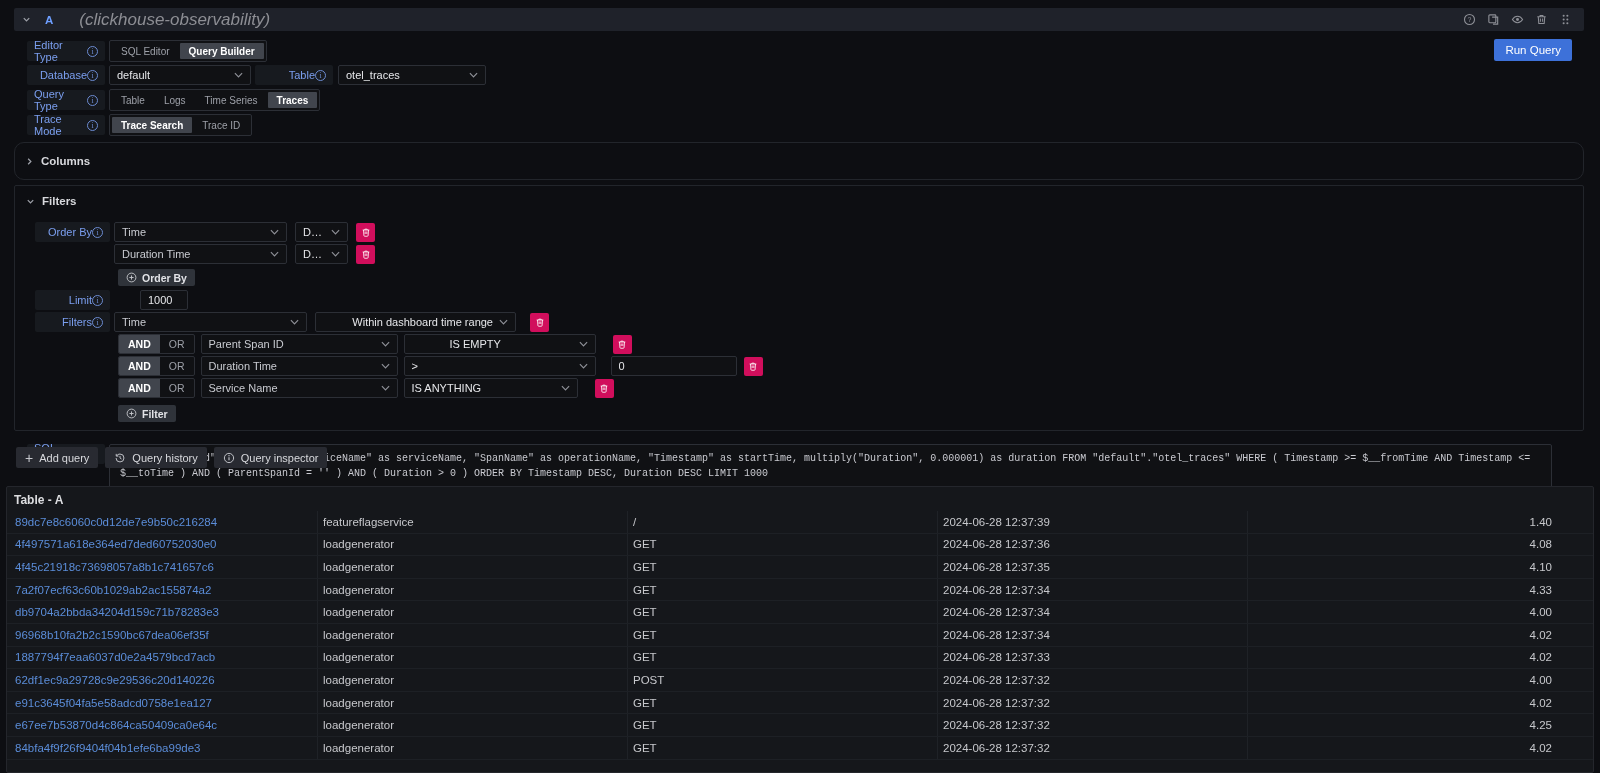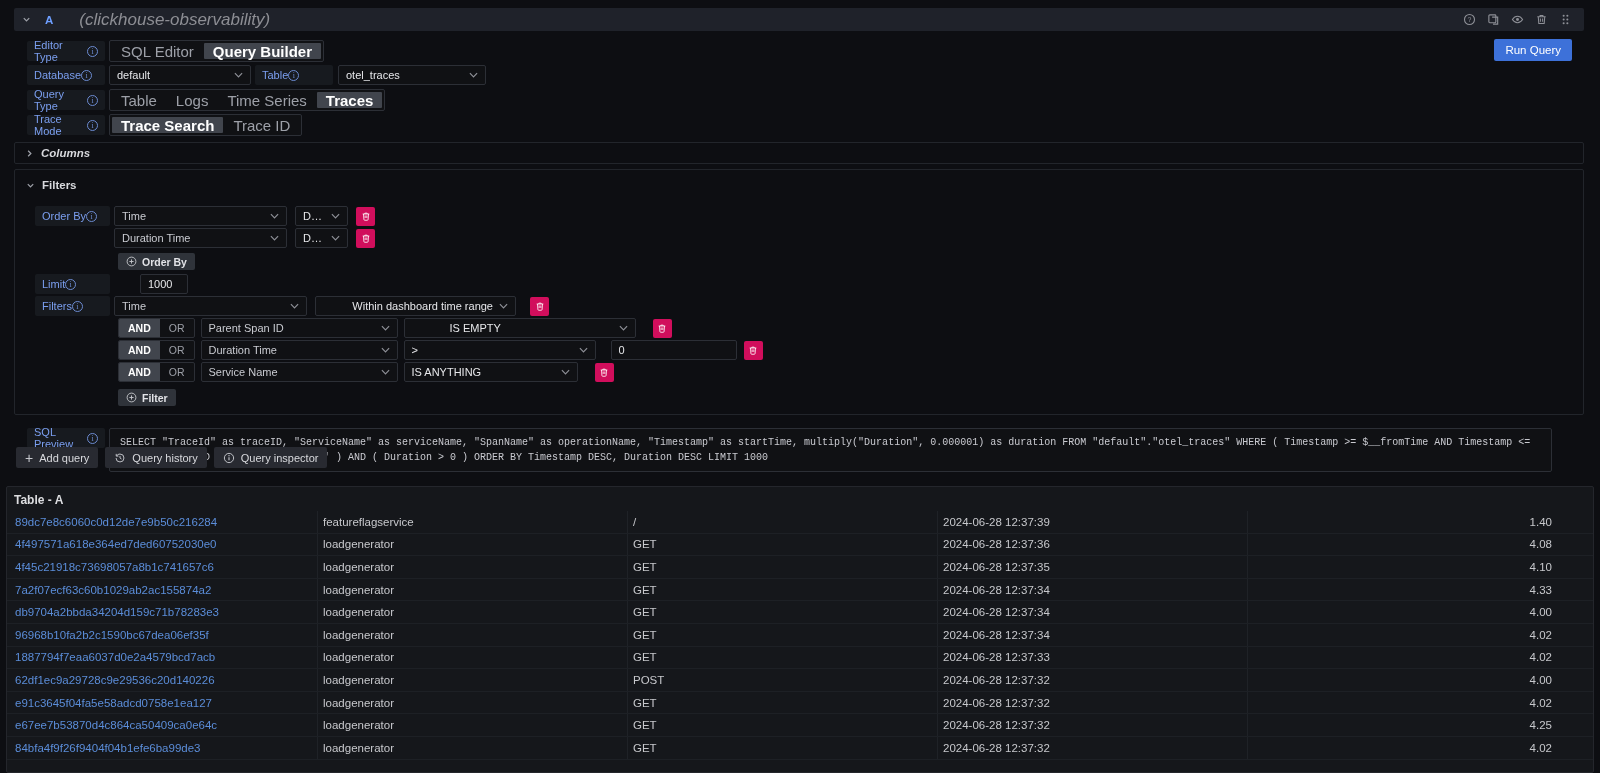--- a/index.html
+++ b/index.html
@@ -28,36 +28,36 @@
     position:absolute; right:12px; top:31px; height:22px;
     background:#3d71d9; color:#ffffff; border:none; border-radius:2px;
     font-family:inherit; font-size:11.5px; font-weight:500; padding:0 11px; cursor:pointer;
   }
 
   .erow { display:flex; align-items:center; margin-left:13px; }
   .mt1{margin-top:9px;} .mt2{margin-top:3px;} .mt3{margin-top:4px;}
 
   .inline-label {
     background:#171a1f; height:20px; display:flex; align-items:center;
-    justify-content:flex-start; padding:0 7px; width:78px; flex:none;
+    justify-content:flex-end; padding:0 7px; width:78px; flex:none;
     color:#7b9ff0; font-size:11px; border-radius:2px;
   }
   .info-icon {
     width:11px; height:11px; border:1px solid #7b9ff0; border-radius:50%;
     color:#7b9ff0; font-size:8px; line-height:9px; text-align:center;
     font-family:"Liberation Serif", serif; flex:none; cursor:pointer; opacity:.85;
   }
 
   .radio-group {
     display:flex; align-items:center; background:#101114; border:1px solid #2c2f36;
     border-radius:2px; height:22px; padding:2px; margin-left:4px; gap:1px;
   }
   .radio-opt {
     height:16px; display:flex; align-items:center; padding:0 9px; border-radius:1px;
-    color:#9da0a8; font-size:15px; cursor:pointer; white-space:nowrap;
+    color:#9da0a8; font-size:10px; cursor:pointer; white-space:nowrap;
   }
   .radio-opt.sel { background:#41454d; color:#ffffff; font-weight:bold; }
 
   .gselect {
     height:20px; background:#101114; border:1px solid #2c2f36; border-radius:2px;
     display:flex; align-items:center; justify-content:space-between;
     padding:0 7px; color:#c9cbd1; font-size:11px; cursor:pointer; white-space:nowrap;
   }
   .gselect .val { overflow:hidden; text-overflow:ellipsis; }
   .gselect.strong .val { color:#e6e7ea; font-weight:normal; }
@@ -67,22 +67,22 @@
     height:20px; background:#101114; border:1px solid #2c2f36; border-radius:2px;
     color:#e6e7ea; font-family:inherit; font-size:11px; padding:0 7px;
   }
 
   .trash-btn {
     width:19px; height:19px; background:#d10e5c; border:none; border-radius:2px;
     display:flex; align-items:center; justify-content:center; cursor:pointer; flex:none;
   }
 
   .collapse-box {
-    margin-top:6px; height:22px; border:1px solid #22252b; border-radius:2px;
-    display:flex; align-items:center; padding:0 10px; gap:7px;font-style:italic;
+    margin-top:6px; height:38px; border:1px solid #22252b; border-radius:10px;
+    display:flex; align-items:center; padding:0 10px; gap:7px;
   }
   .collapse-box .cb-label, .sec-head .cb-label { color:#d8d9dd; font-size:11.5px; font-weight:bold; }
   .carret { width:9px; height:9px; color:#9da0a8; }
 
   .section-box { margin-top:5px; border:1px solid #22252b; border-radius:2px; padding:5px 10px 8px 20px; }
   .sec-head { display:flex; align-items:center; gap:7px; height:20px; margin-left:-9px; }
   .frow { display:flex; align-items:center; margin-top:2px; }
   .frow.first { margin-top:11px; }
   .flabel { width:75px; }
   .spacer { width:79px; flex:none; }
@@ -341,21 +341,21 @@
       <div class="andor">
         <div class="seg sel">AND</div>
         <div class="seg">OR</div>
       </div>
       <div class="gselect" style="width:197px; margin-left:6px;">
         <span class="val">Parent Span ID</span>
         <svg class="chev" viewBox="0 0 10 6">
             <path d="M1 1l4 4 4-4" fill="none" stroke="currentColor" stroke-width="1.3"></path>
           </svg>
       </div>
-      <div class="gselect strong" style="width:232px; margin-left:6px;padding-left:45px;">
+      <div class="gselect strong" style="width:192px; margin-left:6px;padding-left:45px;">
         <span class="val">IS EMPTY</span>
         <svg class="chev" viewBox="0 0 10 6">
             <path d="M1 1l4 4 4-4" fill="none" stroke="currentColor" stroke-width="1.3"></path>
           </svg>
       </div>
       <button class="trash-btn" style="margin-left:17px;">
         <svg viewBox="0 0 12 12" width="10" height="11">
             <path d="M2 3h8M4.6 3V2h2.8v1M3 3l.5 6.6a1 1 0 001 .9h3a1 1 0 001-.9L9 3M5 4.8v3M7 4.8v3" fill="none" stroke="#fff" stroke-width="1"></path>
           </svg>
       </button>

